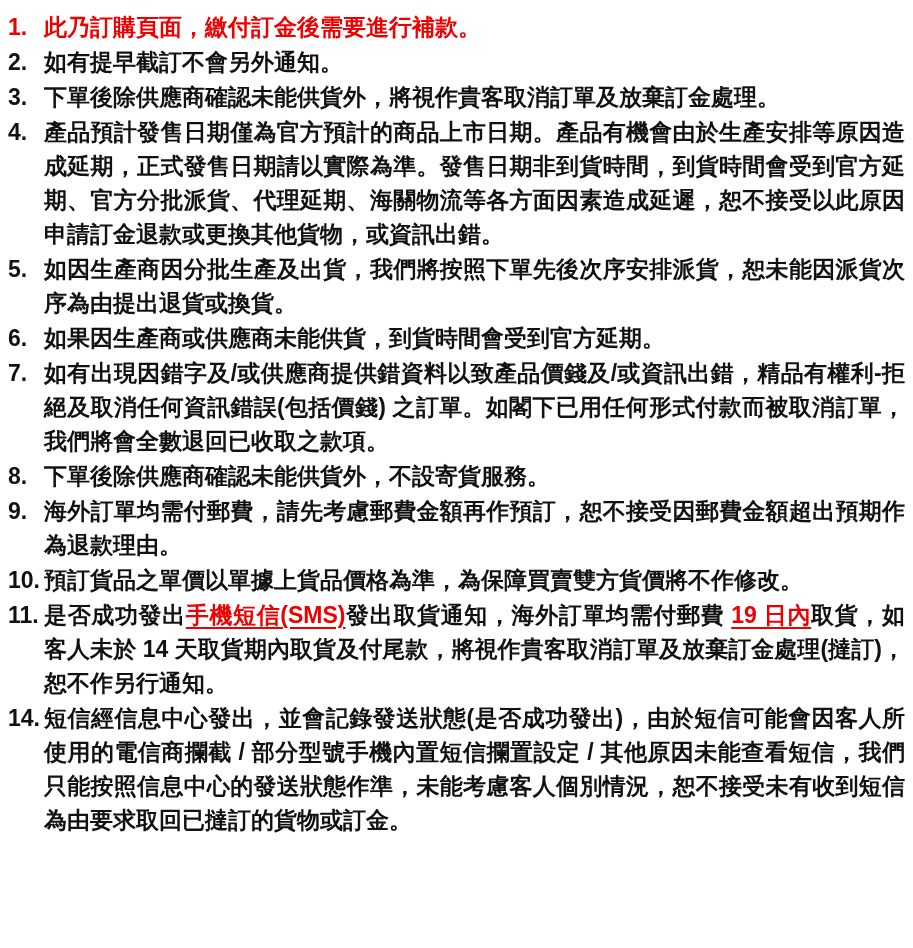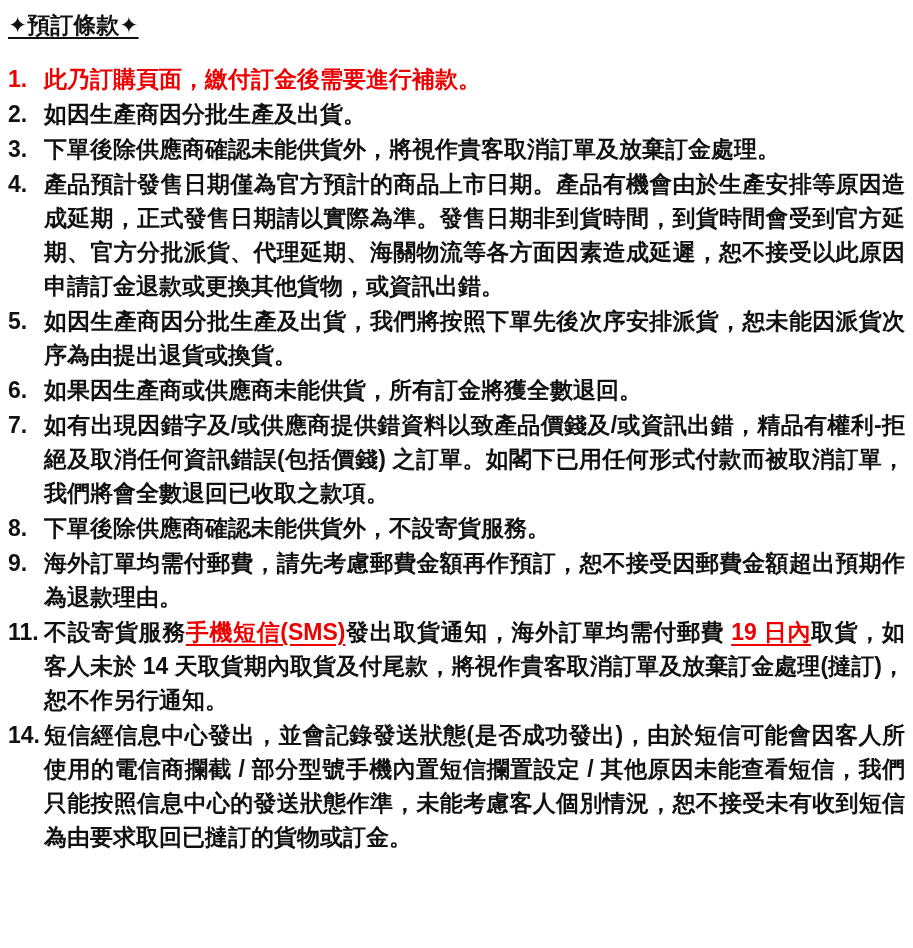--- a/index.html
+++ b/index.html
@@ -68,62 +68,63 @@
     color: var(--accent-red);
     text-decoration: underline;
     text-underline-offset: 4px;
     text-decoration-thickness: 2px;
   }
 </style>
 </head>
 <body>
 
 <div class="doc">
-  <div>
-    <span class="section-title">✦預訂條款✦</span>
-  </div>
   <div class="terms-list">
       <div class="term term-red">
         <span class="term-num">1.</span>
         <span class="term-body"><span class="seg-plain">此乃訂購頁面，繳付訂金後需要進行補款。</span></span>
       </div>
       <div class="term">
         <span class="term-num">2.</span>
-        <span class="term-body"><span class="seg-plain">如因生產商因分批生產及出貨。</span></span>
+        <span class="term-body"><span class="seg-plain">如有提早截訂不會另外通知。</span></span>
       </div>
       <div class="term">
         <span class="term-num">3.</span>
         <span class="term-body"><span class="seg-plain">下單後除供應商確認未能供貨外，將視作貴客取消訂單及放棄訂金處理。</span></span>
       </div>
       <div class="term">
         <span class="term-num">4.</span>
         <span class="term-body"><span class="seg-plain">產品預計發售日期僅為官方預計的商品上市日期。產品有機會由於生產安排等原因造成延期，正式發售日期請以實際為準。發售日期非到貨時間，到貨時間會受到官方延期、官方分批派貨、代理延期、海關物流等各方面因素造成延遲，恕不接受以此原因申請訂金退款或更換其他貨物，或資訊出錯。</span></span>
       </div>
       <div class="term">
         <span class="term-num">5.</span>
         <span class="term-body"><span class="seg-plain">如因生產商因分批生產及出貨，我們將按照下單先後次序安排派貨，恕未能因派貨次序為由提出退貨或換貨。</span></span>
       </div>
       <div class="term">
         <span class="term-num">6.</span>
-        <span class="term-body"><span class="seg-plain">如果因生產商或供應商未能供貨，所有訂金將獲全數退回。</span></span>
+        <span class="term-body"><span class="seg-plain">如果因生產商或供應商未能供貨，到貨時間會受到官方延期。</span></span>
       </div>
       <div class="term">
         <span class="term-num">7.</span>
         <span class="term-body"><span class="seg-plain">如有出現因錯字及/或供應商提供錯資料以致產品價錢及/或資訊出錯，精品有權利-拒絕及取消任何資訊錯誤(包括價錢) 之訂單。如閣下已用任何形式付款而被取消訂單，我們將會全數退回已收取之款項。</span></span>
       </div>
       <div class="term">
         <span class="term-num">8.</span>
         <span class="term-body"><span class="seg-plain">下單後除供應商確認未能供貨外，不設寄貨服務。</span></span>
       </div>
       <div class="term">
         <span class="term-num">9.</span>
         <span class="term-body"><span class="seg-plain">海外訂單均需付郵費，請先考慮郵費金額再作預訂，恕不接受因郵費金額超出預期作為退款理由。</span></span>
       </div>
       <div class="term">
+        <span class="term-num">10.</span>
+        <span class="term-body"><span class="seg-plain">預訂貨品之單價以單據上貨品價格為準，為保障買賣雙方貨價將不作修改。</span></span>
+      </div>
+      <div class="term">
         <span class="term-num">11.</span>
-        <span class="term-body"><span class="seg-plain">不設寄貨服務</span><span class="seg-red-underline">手機短信(SMS)</span><span class="seg-plain">發出取貨通知，海外訂單均需付郵費 </span><span class="seg-red-underline">19 日內</span><span class="seg-plain">取貨，如客人未於 14 天取貨期內取貨及付尾款，將視作貴客取消訂單及放棄訂金處理(撻訂)，恕不作另行通知。</span></span>
+        <span class="term-body"><span class="seg-plain">是否成功發出</span><span class="seg-red-underline">手機短信(SMS)</span><span class="seg-plain">發出取貨通知，海外訂單均需付郵費 </span><span class="seg-red-underline">19 日內</span><span class="seg-plain">取貨，如客人未於 14 天取貨期內取貨及付尾款，將視作貴客取消訂單及放棄訂金處理(撻訂)，恕不作另行通知。</span></span>
       </div>
       <div class="term">
         <span class="term-num">14.</span>
         <span class="term-body"><span class="seg-plain">短信經信息中心發出，並會記錄發送狀態(是否成功發出)，由於短信可能會因客人所使用的電信商攔截 / 部分型號手機內置短信攔置設定 / 其他原因未能查看短信，我們只能按照信息中心的發送狀態作準，未能考慮客人個別情況，恕不接受未有收到短信為由要求取回已撻訂的貨物或訂金。</span></span>
       </div>
     </div>
 </div>
 
 </body></html>

